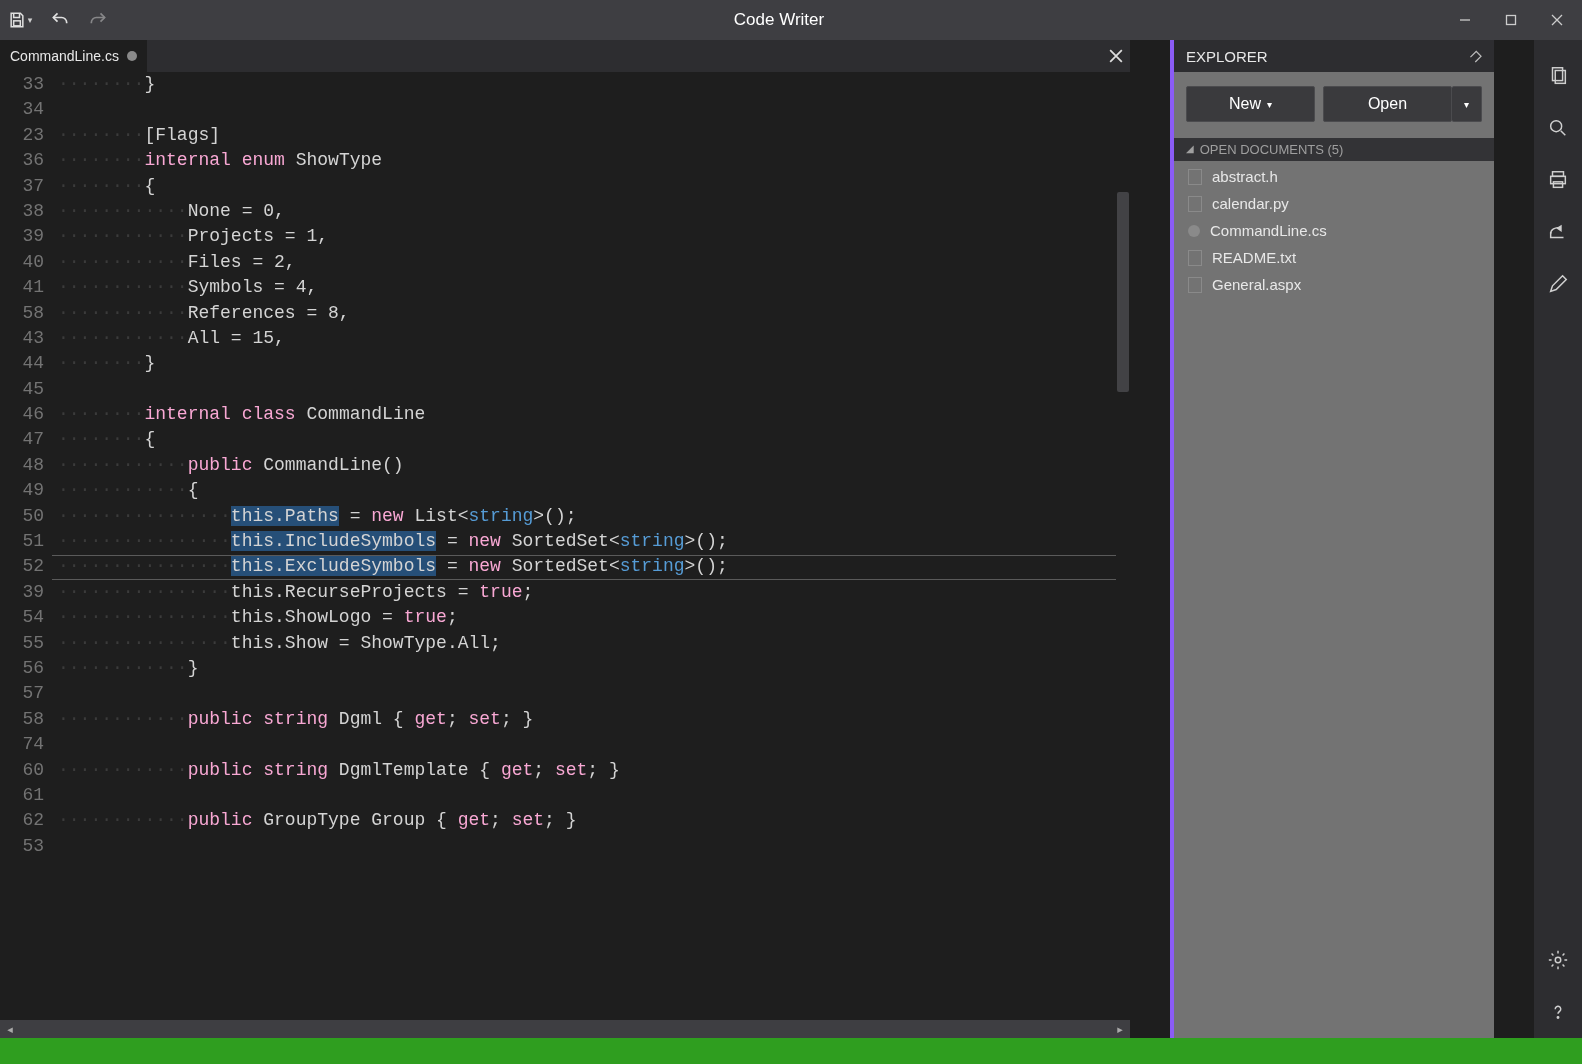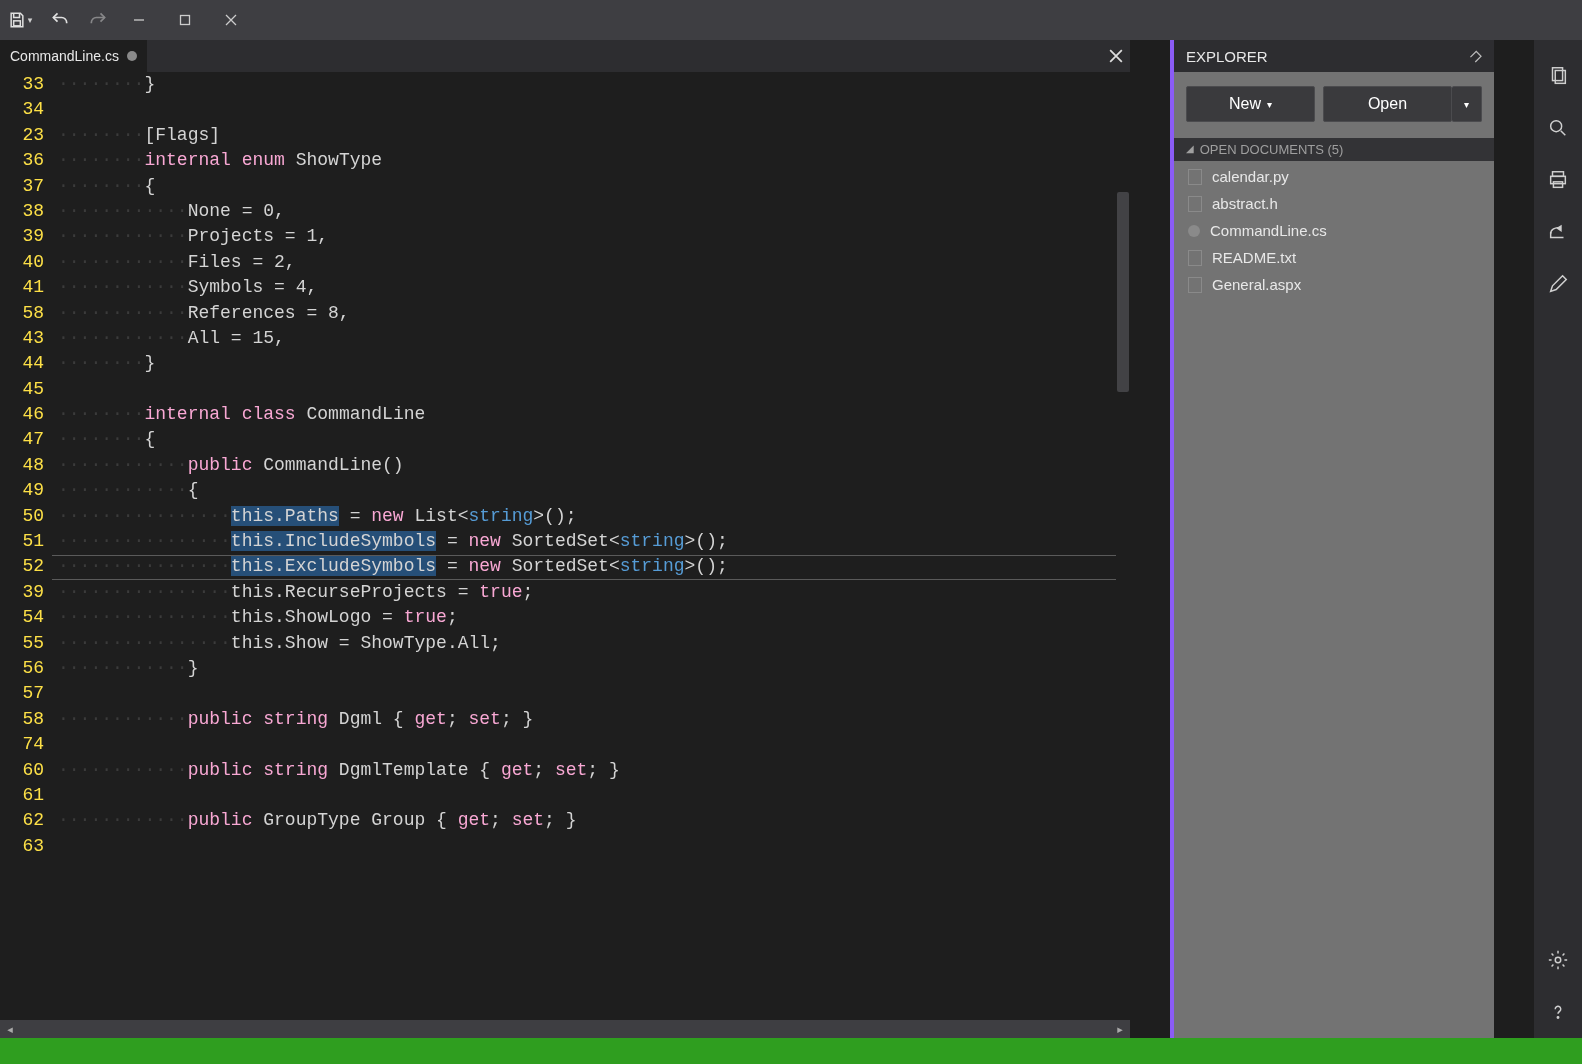--- a/index.html
+++ b/index.html
@@ -98,21 +98,21 @@
     display: flex;
     font-family: Consolas, "Courier New", monospace;
     font-size: 18px;
     line-height: 25.4px;
     overflow: hidden;
     position: relative;
   }
   .gutter {
     width: 52px;
     background: #1e1e1e;
-    color: #fde047;
+    color: #737373;
     text-align: right;
     padding-right: 8px;
     user-select: none;
   }
   .code {
     flex:1;
     position: relative;
     white-space: pre;
     color: #d4d4d4;
     padding-left: 6px;
@@ -273,20 +273,21 @@
           <path d="M4 9h10a6 6 0 016 6v1"></path>
         </svg>
     </div>
     <div class="tb-btn" style="opacity:.45">
       <svg viewBox="0 0 24 24" fill="none" stroke="#e0e0e0" stroke-width="2">
           <path d="M15 14l5-5-5-5"></path>
           <path d="M20 9H10a6 6 0 00-6 6v1"></path>
         </svg>
     </div>
   </div>
+  <div class="titlebar-title">Code Writer</div>
   <div class="titlebar-right">
     <div class="win-btn">
         <svg viewBox="0 0 12 12">
           <path d="M1 6h10" stroke="#ccc" stroke-width="1.3"></path>
         </svg>
       </div>
     <div class="win-btn">
         <svg viewBox="0 0 12 12">
           <rect x="1.5" y="1.5" width="9" height="9" stroke="#ccc" fill="none" stroke-width="1.3"></rect>
         </svg>
@@ -340,21 +341,21 @@
           <span class="gutter-line">39</span>
           <span class="gutter-line">54</span>
           <span class="gutter-line">55</span>
           <span class="gutter-line">56</span>
           <span class="gutter-line">57</span>
           <span class="gutter-line">58</span>
           <span class="gutter-line">74</span>
           <span class="gutter-line">60</span>
           <span class="gutter-line">61</span>
           <span class="gutter-line">62</span>
-          <span class="gutter-line">63</span>
+          <span class="gutter-line">53</span>
         </div>
       <div class="code" id="code"><div class="line-highlight" style="top: 482.6px;"></div><span class="code-line"><span class="ws">········</span><span>}</span></span><span class="code-line"></span><span class="code-line"><span class="ws">········</span><span>[Flags]</span></span><span class="code-line"><span class="ws">········</span><span class="tok-kw">internal</span><span> </span><span class="tok-kw">enum</span><span> ShowType</span></span><span class="code-line"><span class="ws">········</span><span>{</span></span><span class="code-line"><span class="ws">············</span><span>None = 0,</span></span><span class="code-line"><span class="ws">············</span><span>Projects = 1,</span></span><span class="code-line"><span class="ws">············</span><span>Files = 2,</span></span><span class="code-line"><span class="ws">············</span><span>Symbols = 4,</span></span><span class="code-line"><span class="ws">············</span><span>References = 8,</span></span><span class="code-line"><span class="ws">············</span><span>All = 15,</span></span><span class="code-line"><span class="ws">········</span><span>}</span></span><span class="code-line"></span><span class="code-line"><span class="ws">········</span><span class="tok-kw">internal</span><span> </span><span class="tok-kw">class</span><span> CommandLine</span></span><span class="code-line"><span class="ws">········</span><span>{</span></span><span class="code-line"><span class="ws">············</span><span class="tok-kw">public</span><span> CommandLine()</span></span><span class="code-line"><span class="ws">············</span><span>{</span></span><span class="code-line"><span class="ws">················</span><span class="tok-sel">this</span><span><span class="tok-sel">.Paths</span><span> = </span></span><span class="tok-kw">new</span><span> List&lt;</span><span class="tok-str">string</span><span>&gt;();</span></span><span class="code-line"><span class="ws">················</span><span class="tok-sel">this</span><span class="tok-sel">.IncludeSymbols</span><span> = </span><span class="tok-kw">new</span><span> SortedSet&lt;</span><span class="tok-str">string</span><span>&gt;();</span></span><span class="code-line"><span class="ws">················</span><span class="tok-sel">this</span><span class="tok-sel">.ExcludeSymbols</span><span> = </span><span class="tok-kw">new</span><span> SortedSet&lt;</span><span class="tok-str">string</span><span>&gt;();</span></span><span class="code-line"><span class="ws">················</span><span>this</span><span>.RecurseProjects = </span><span class="tok-kw">true</span><span>;</span></span><span class="code-line"><span class="ws">················</span><span>this</span><span>.ShowLogo = </span><span class="tok-kw">true</span><span>;</span></span><span class="code-line"><span class="ws">················</span><span>this</span><span>.Show = ShowType.All;</span></span><span class="code-line"><span class="ws">············</span><span>}</span></span><span class="code-line"></span><span class="code-line"><span class="ws">············</span><span class="tok-kw">public</span><span> </span><span class="tok-kw">string</span><span> Dgml { </span><span class="tok-kw">get</span><span>; </span><span class="tok-kw">set</span><span>; }</span></span><span class="code-line"></span><span class="code-line"><span class="ws">············</span><span class="tok-kw">public</span><span> </span><span class="tok-kw">string</span><span> DgmlTemplate { </span><span class="tok-kw">get</span><span>; </span><span class="tok-kw">set</span><span>; }</span></span><span class="code-line"></span><span class="code-line"><span class="ws">············</span><span class="tok-kw">public</span><span> GroupType Group { </span><span class="tok-kw">get</span><span>; </span><span class="tok-kw">set</span><span>; }</span></span><span class="code-line"></span></div>
     </div>
 
     <div class="editor-vscroll">
       <div class="editor-vscroll-thumb" style="top:120px; height:200px;"></div>
     </div>
 
     <div class="hscroll">
       <div class="hscroll-arrow">◂</div>
@@ -380,25 +381,25 @@
         <span class="mini-caret">▾</span>
       </div>
     </div>
     <div class="section-hdr">
       <span class="tri">◢</span>
       <span>OPEN DOCUMENTS (5)</span>
     </div>
     <div class="doc-list" id="doc-list">
         <div class="doc-item">
           <span class="file-icon"></span>
-          <span>calendar.py</span>
+          <span>abstract.h</span>
         </div>
         <div class="doc-item">
           <span class="file-icon"></span>
-          <span>abstract.h</span>
+          <span>calendar.py</span>
         </div>
         <div class="doc-item">
           <span class="file-icon dot"></span>
           <span>CommandLine.cs</span>
         </div>
         <div class="doc-item">
           <span class="file-icon"></span>
           <span>README.txt</span>
         </div>
         <div class="doc-item">

